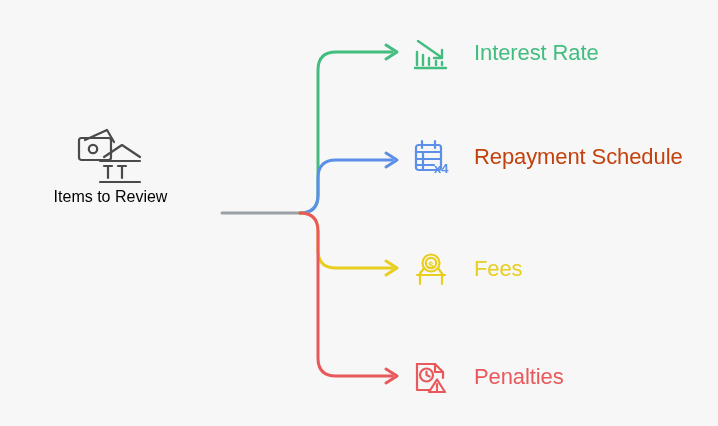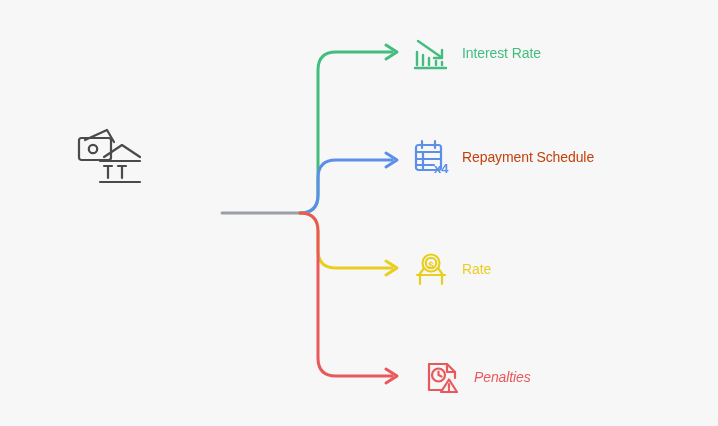--- a/index.html
+++ b/index.html
@@ -45,29 +45,29 @@
     align-items: center;
     height: 46px;
   }
   .branch-icon {
     width: 38px;
     height: 38px;
     flex: 0 0 38px;
     display: block;
   }
   .branch-label {
-    margin-left: 12px;
-    font-size: 14px;
+    margin-left: 24px;
+    font-size: 22px;
     white-space: nowrap;
     letter-spacing: -0.1px;
   }
   #branch-0 { left: 412px; top: 30px; }
   #branch-1 { left: 412px; top: 134px; }
   #branch-2 { left: 412px; top: 246px; }
-  #branch-3 { left: 424px; top: 354px; font-style: italic; }
+  #branch-3 { left: 412px; top: 354px; }
 </style>
 </head>
 <body>
 
 <div id="diagram-root">
 
   <svg id="connector-layer" viewBox="0 0 718 426" xmlns="http://www.w3.org/2000/svg">
 
     <path d="M222,213 L302,213" fill="none" stroke="#9aa0a6" stroke-width="3" stroke-linecap="round"></path>
 
@@ -99,20 +99,21 @@
         <path d="M26,35 L66,35"></path>
 
         <path d="M34,40 L34,52"></path>
         <path d="M30,40 L38,40"></path>
         <path d="M48,40 L48,52"></path>
         <path d="M44,40 L52,40"></path>
 
         <path d="M26,56 L66,56"></path>
       </g>
     </svg>
+    <div>Items to Review</div>
   </div>
 
   <div class="branch-node" id="branch-0">
     <svg class="branch-icon" viewBox="0 0 38 38" xmlns="http://www.w3.org/2000/svg">
       <g fill="none" stroke="#42bd7f" stroke-width="2.4" stroke-linecap="round" stroke-linejoin="round">
         <path d="M6,7 L29,23"></path>
         <path d="M30,16 L30,24 L22,24" stroke-width="2.4"></path>
         <path d="M5,31 L5,18"></path>
         <path d="M11,31 L11,21"></path>
         <path d="M17,31 L17,24"></path>
@@ -146,21 +147,21 @@
         <circle cx="19" cy="13" r="8.5"></circle>
         <circle cx="19" cy="13" r="5.2"></circle>
         <path d="M7,25 L12,18"></path>
         <path d="M31,25 L26,18"></path>
         <path d="M5,25 L33,25"></path>
         <path d="M8,25 L8,34"></path>
         <path d="M30,25 L30,34"></path>
       </g>
       <text x="19" y="17.5" text-anchor="middle" font-family="Liberation Sans, sans-serif" font-size="9.5" font-weight="bold" fill="#e8ce1e">$</text>
     </svg>
-    <div class="branch-label" style="color:#e8ce1e">Rate</div>
+    <div class="branch-label" style="color:#e8ce1e">Fees</div>
   </div>
 
   <div class="branch-node" id="branch-3">
     <svg class="branch-icon" viewBox="0 0 38 38" xmlns="http://www.w3.org/2000/svg">
       <g fill="none" stroke="#e9585a" stroke-width="2.2" stroke-linecap="round" stroke-linejoin="round">
         <path d="M5,6 L23,6 L31,14 L31,20"></path>
         <path d="M5,6 L5,32 L18,32"></path>
         <path d="M23,6 L23,14 L31,14"></path>
         <circle cx="14.5" cy="17" r="6.5"></circle>
         <path d="M14.5,13.5 L14.5,17 L17.5,18.5"></path>

